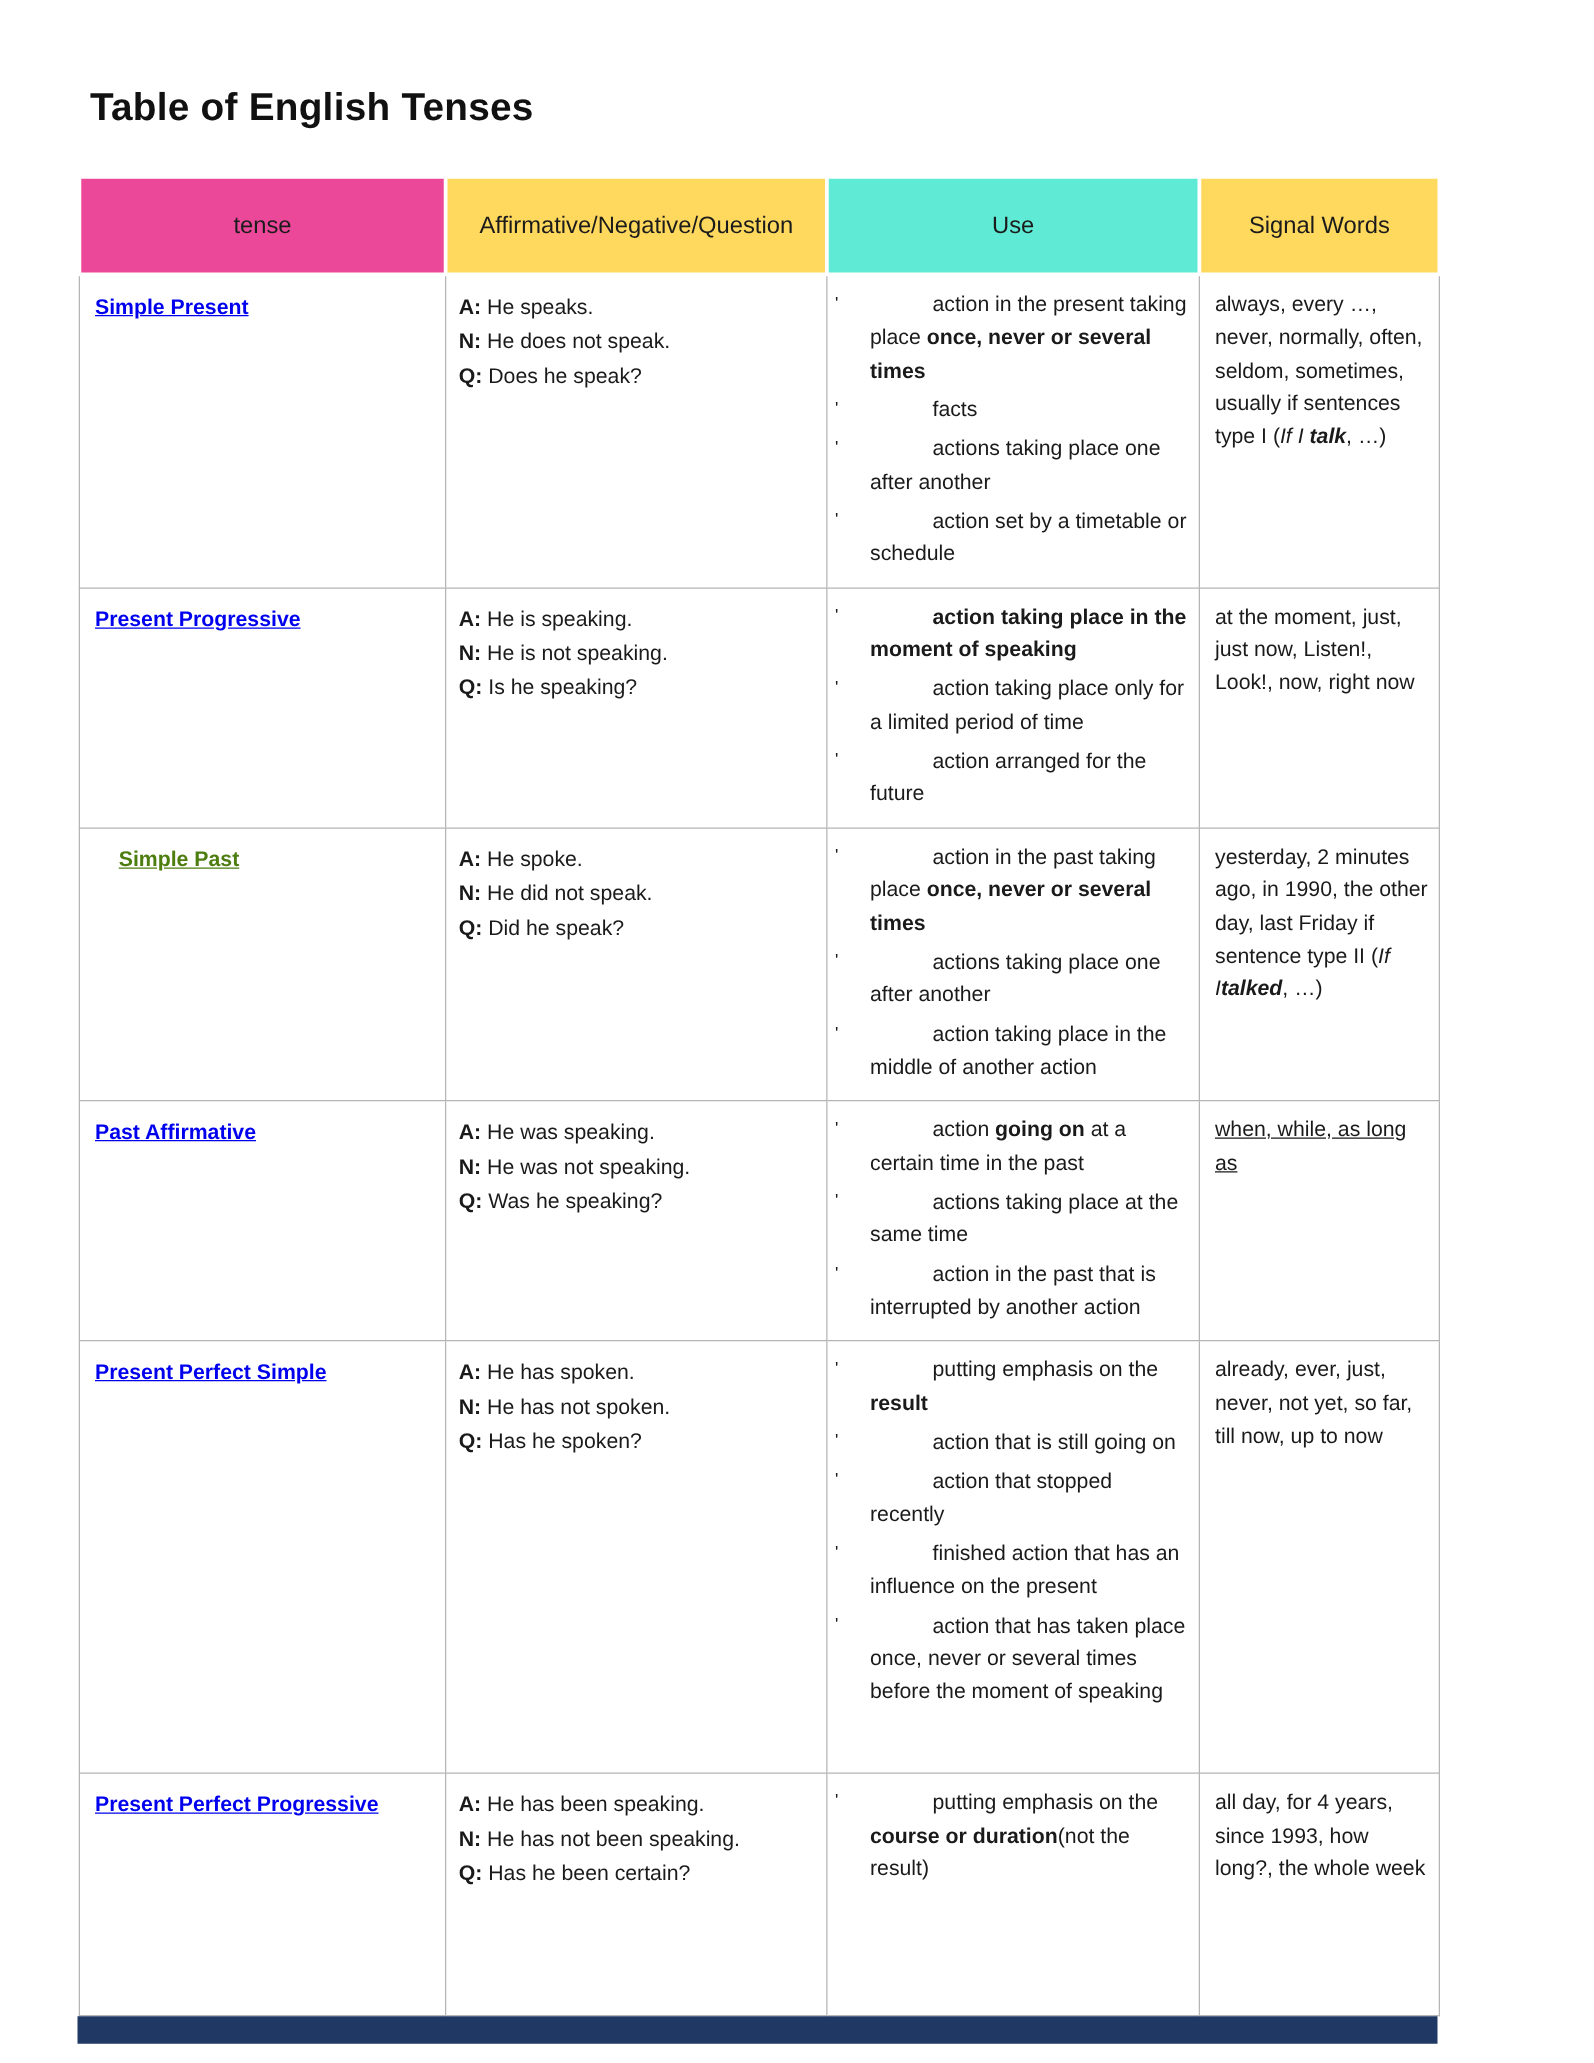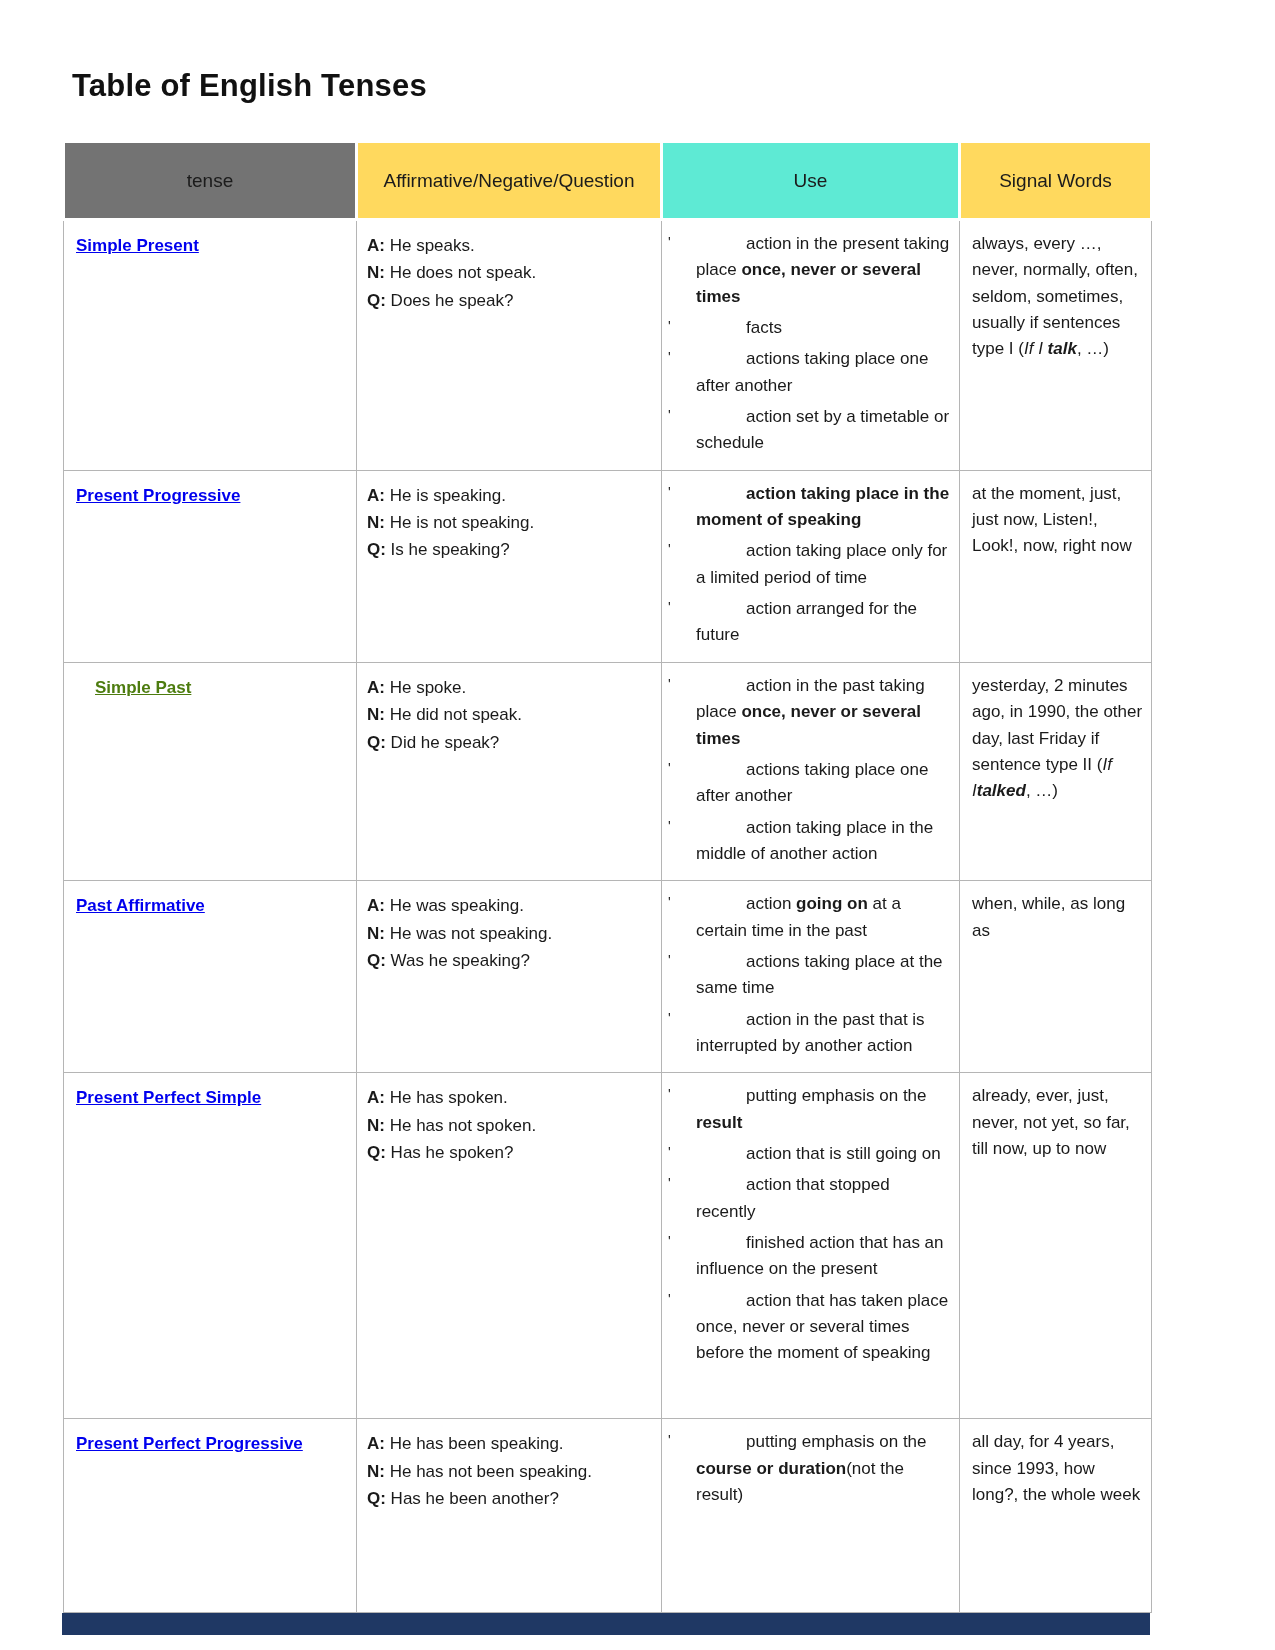--- a/index.html
+++ b/index.html
@@ -98,21 +98,21 @@
 
   <table class="tenses">
     <colgroup>
       <col style="width:293px">
       <col style="width:305px">
       <col style="width:298px">
       <col style="width:192px">
     </colgroup>
     <thead>
       <tr>
-        <th style="background: #737373;">tense</th>
+        <th style="background: #ec4899;">tense</th>
         <th style="background: rgb(255, 217, 94);">Affirmative/Negative/Question</th>
         <th style="background: #5eead4;">Use</th>
         <th style="background: rgb(255, 217, 94);">Signal Words</th>
       </tr>
     </thead>
     <tbody>
         <tr>
           <td class="tense-cell" style="border-color: rgb(181, 181, 181);"><span class="tense-link" style="color: rgb(0, 0, 238);">Simple Present</span></td>
           <td class="anq-cell" style="border-color: rgb(181, 181, 181);">
             <div class="anq-line"><span class="anq-label">A: </span><span>He speaks.</span></div>
@@ -160,21 +160,21 @@
           <td class="anq-cell" style="border-color: rgb(181, 181, 181);">
             <div class="anq-line"><span class="anq-label">A: </span><span>He was speaking.</span></div>
             <div class="anq-line"><span class="anq-label">N: </span><span>He was not speaking.</span></div>
             <div class="anq-line"><span class="anq-label">Q: </span><span>Was he speaking?</span></div>
           </td>
           <td class="use-cell" style="border-color: rgb(181, 181, 181);">
             <div class="use-item"><span class="bullet">'</span><span class="use-text"><span>action </span><span class="b ">going on</span><span> at a certain time in the past</span></span></div>
             <div class="use-item"><span class="bullet">'</span><span class="use-text"><span>actions taking place at the same time</span></span></div>
             <div class="use-item"><span class="bullet">'</span><span class="use-text"><span>action in the past that is interrupted by another action</span></span></div>
           </td>
-          <td class="signal-cell" style="border-color: rgb(181, 181, 181);"><span>when, while, as long as</span></td>
+          <td class="signal-cell" style="border-color: rgb(181, 181, 181); text-decoration: underline;"><span>when, while, as long as</span></td>
         </tr>
         <tr>
           <td class="tense-cell" style="border-color: rgb(181, 181, 181);"><span class="tense-link" style="color: rgb(0, 0, 238);">Present Perfect Simple</span></td>
           <td class="anq-cell" style="border-color: rgb(181, 181, 181);">
             <div class="anq-line"><span class="anq-label">A: </span><span>He has spoken.</span></div>
             <div class="anq-line"><span class="anq-label">N: </span><span>He has not spoken.</span></div>
             <div class="anq-line"><span class="anq-label">Q: </span><span>Has he spoken?</span></div>
           </td>
           <td class="use-cell" style="border-color: rgb(181, 181, 181);">
             <div class="use-item"><span class="bullet">'</span><span class="use-text"><span>putting emphasis on the </span><span class="b ">result</span></span></div>
@@ -183,21 +183,21 @@
             <div class="use-item"><span class="bullet">'</span><span class="use-text"><span>finished action that has an influence on the present</span></span></div>
             <div class="use-item"><span class="bullet">'</span><span class="use-text"><span>action that has taken place once, never or several times before the moment of speaking</span></span></div>
           </td>
           <td class="signal-cell" style="border-color: rgb(181, 181, 181);"><span>already, ever, just, never, not yet, so far, till now, up to now</span></td>
         </tr>
         <tr>
           <td class="tense-cell" style="border-color: rgb(181, 181, 181);"><span class="tense-link" style="color: rgb(0, 0, 238);">Present Perfect Progressive</span></td>
           <td class="anq-cell" style="border-color: rgb(181, 181, 181);">
             <div class="anq-line"><span class="anq-label">A: </span><span>He has been speaking.</span></div>
             <div class="anq-line"><span class="anq-label">N: </span><span>He has not been speaking.</span></div>
-            <div class="anq-line"><span class="anq-label">Q: </span><span>Has he been another?</span></div>
+            <div class="anq-line"><span class="anq-label">Q: </span><span>Has he been certain?</span></div>
           </td>
           <td class="use-cell" style="border-color: rgb(181, 181, 181);">
             <div class="use-item"><span class="bullet">'</span><span class="use-text"><span>putting emphasis on the </span><span class="b ">course or duration</span><span>(not the result)</span></span></div>
           </td>
           <td class="signal-cell" style="border-color: rgb(181, 181, 181);"><span>all day, for 4 years, since 1993, how long?, the whole week</span></td>
         </tr>
       </tbody>
   </table>
 
   <div class="footer-bar" style="background: rgb(31, 56, 100);"></div>

